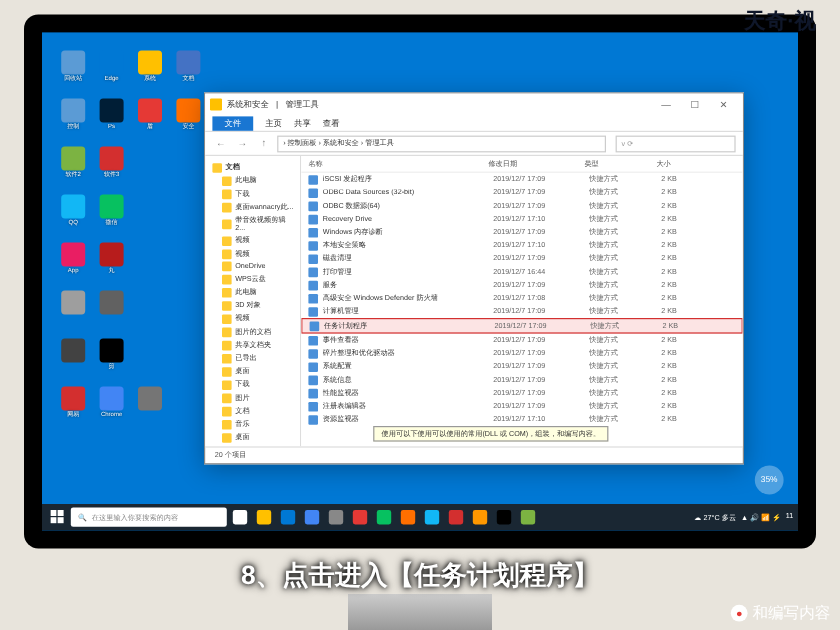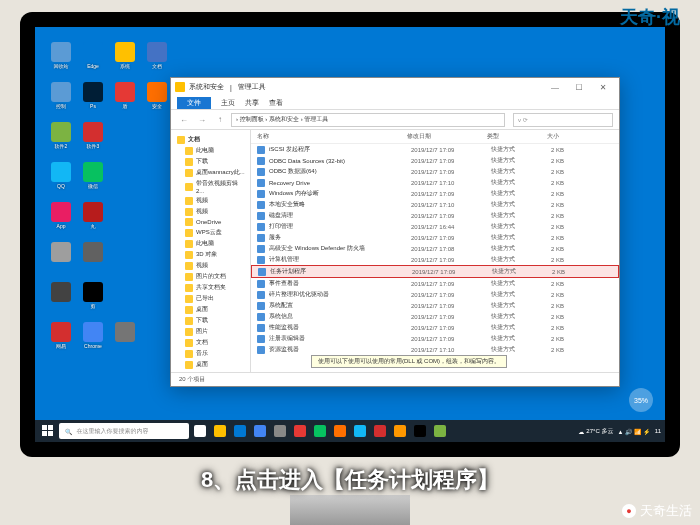--- a/index.html
+++ b/index.html
@@ -42,21 +42,21 @@
 .status { height: 14px; border-top: 1px solid #ddd; font-size: 6px; padding: 0 8px; display: flex; align-items: center; color: #555; }
 .taskbar { position: absolute; bottom: 0; left: 0; right: 0; height: 22px; background: #1a2733; display: flex; align-items: center; padding: 0 4px; gap: 2px; }
 .start { width: 18px; height: 18px; display: flex; align-items: center; justify-content: center; }
 .start svg { width: 12px; height: 12px; }
 .searchbox { width: 130px; height: 16px; background: #fff; border-radius: 2px; font-size: 6px; color: #888; display: flex; align-items: center; padding: 0 6px; gap: 4px; }
 .tb-item { width: 18px; height: 18px; display: flex; align-items: center; justify-content: center; }
 .tb-ico { width: 12px; height: 12px; border-radius: 2px; }
 .tb-right { margin-left: auto; display: flex; align-items: center; gap: 4px; color: #fff; font-size: 6px; }
 .weather { display: flex; align-items: center; gap: 2px; }
 .circle-btn { position: absolute; right: 12px; bottom: 30px; width: 24px; height: 24px; background: rgba(255,255,255,0.3); border-radius: 50%; display: flex; align-items: center; justify-content: center; color: #fff; font-size: 7px; }
-.overlay-top { position: absolute; top: 5px; right: 20px; color: #0369a1; font-size: 18px; font-weight: bold; z-index: 100; }
+.overlay-top { position: absolute; top: 5px; right: 20px; color: #0f172a; font-size: 18px; font-weight: bold; z-index: 100; }
 .caption { position: absolute; bottom: 30px; left: 0; right: 0; text-align: center; color: #fff; font-size: 22px; font-weight: bold; text-shadow: 0 0 4px #000, 0 0 8px #000; z-index: 100; }
 .brand { position: absolute; bottom: 5px; right: 8px; color: #fff; font-size: 13px; display: flex; align-items: center; gap: 4px; z-index: 100; }
 .brand-ico { width: 14px; height: 14px; background: #fff; border-radius: 50%; display: flex; align-items: center; justify-content: center; color: #e53935; font-size: 9px; }
 .stand { position: absolute; left: 50%; bottom: 0; transform: translateX(-50%); width: 120px; height: 30px; background: linear-gradient(#ccc, #999); z-index: -1; }
 </style>
 </head>
 <body>
 
 <div class="stand"></div>
 <div class="monitor">
@@ -477,14 +477,14 @@
   </div>
 </div>
 
 </div>
 </div>
 
 <div class="overlay-top"><span>天奇·视</span></div>
 <div class="caption"><span>8、点击进入【任务计划程序】</span></div>
 <div class="brand">
     <span class="brand-ico">●</span>
-    <span>天奇生活</span>
+    <span>和编写内容</span>
   </div>
 
 </body></html>

